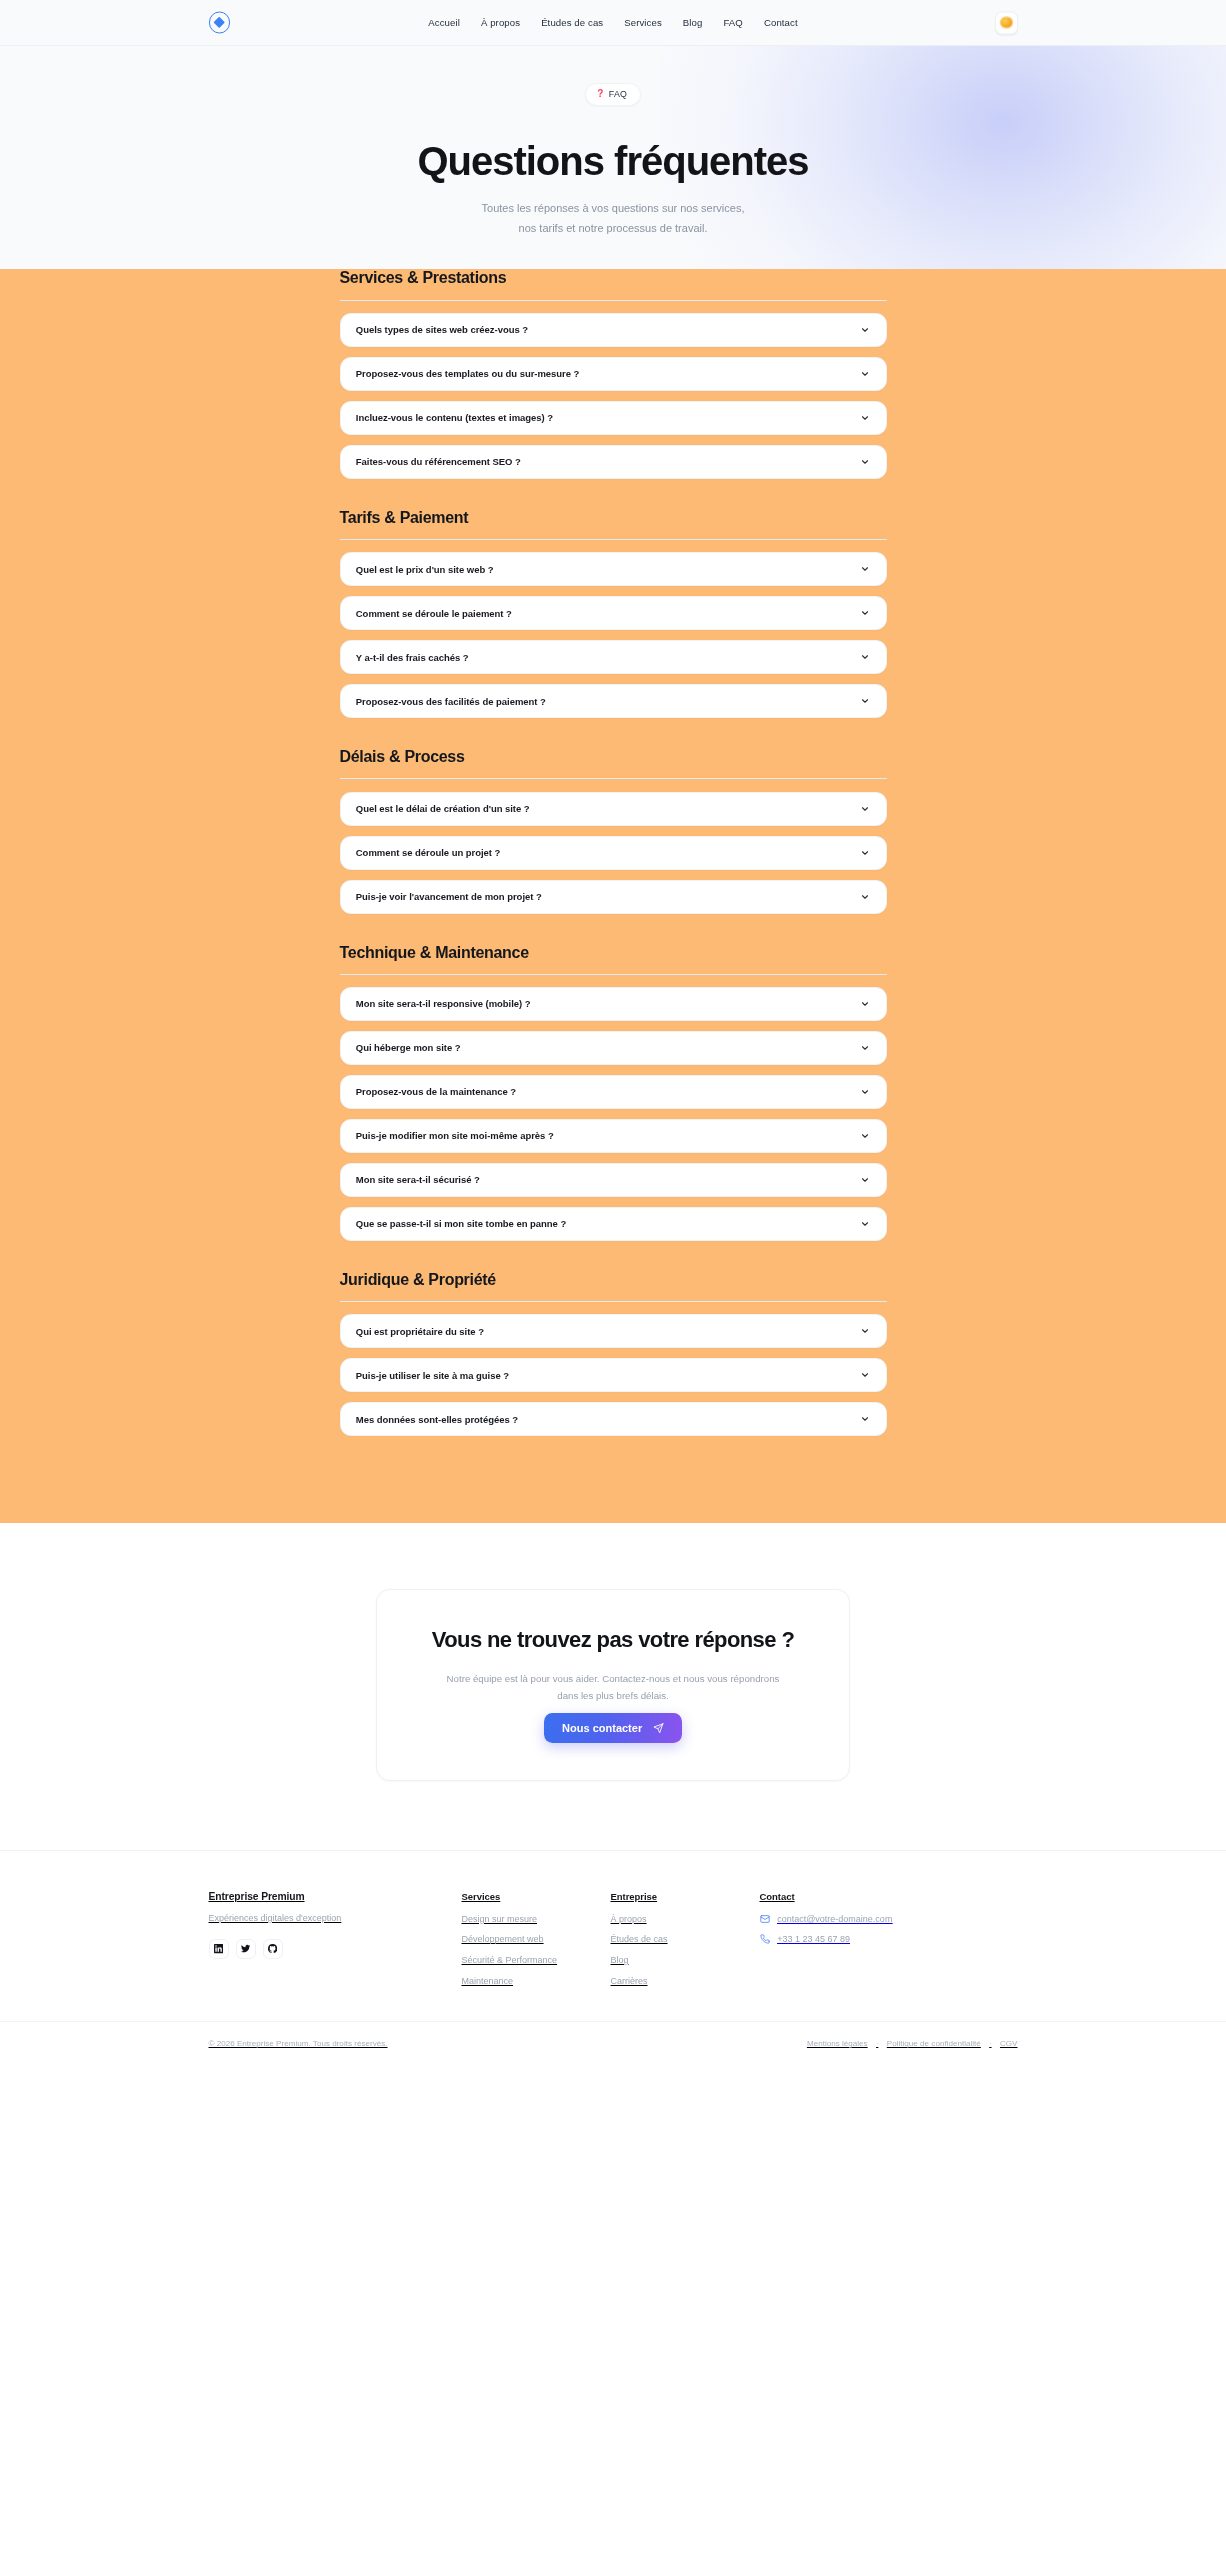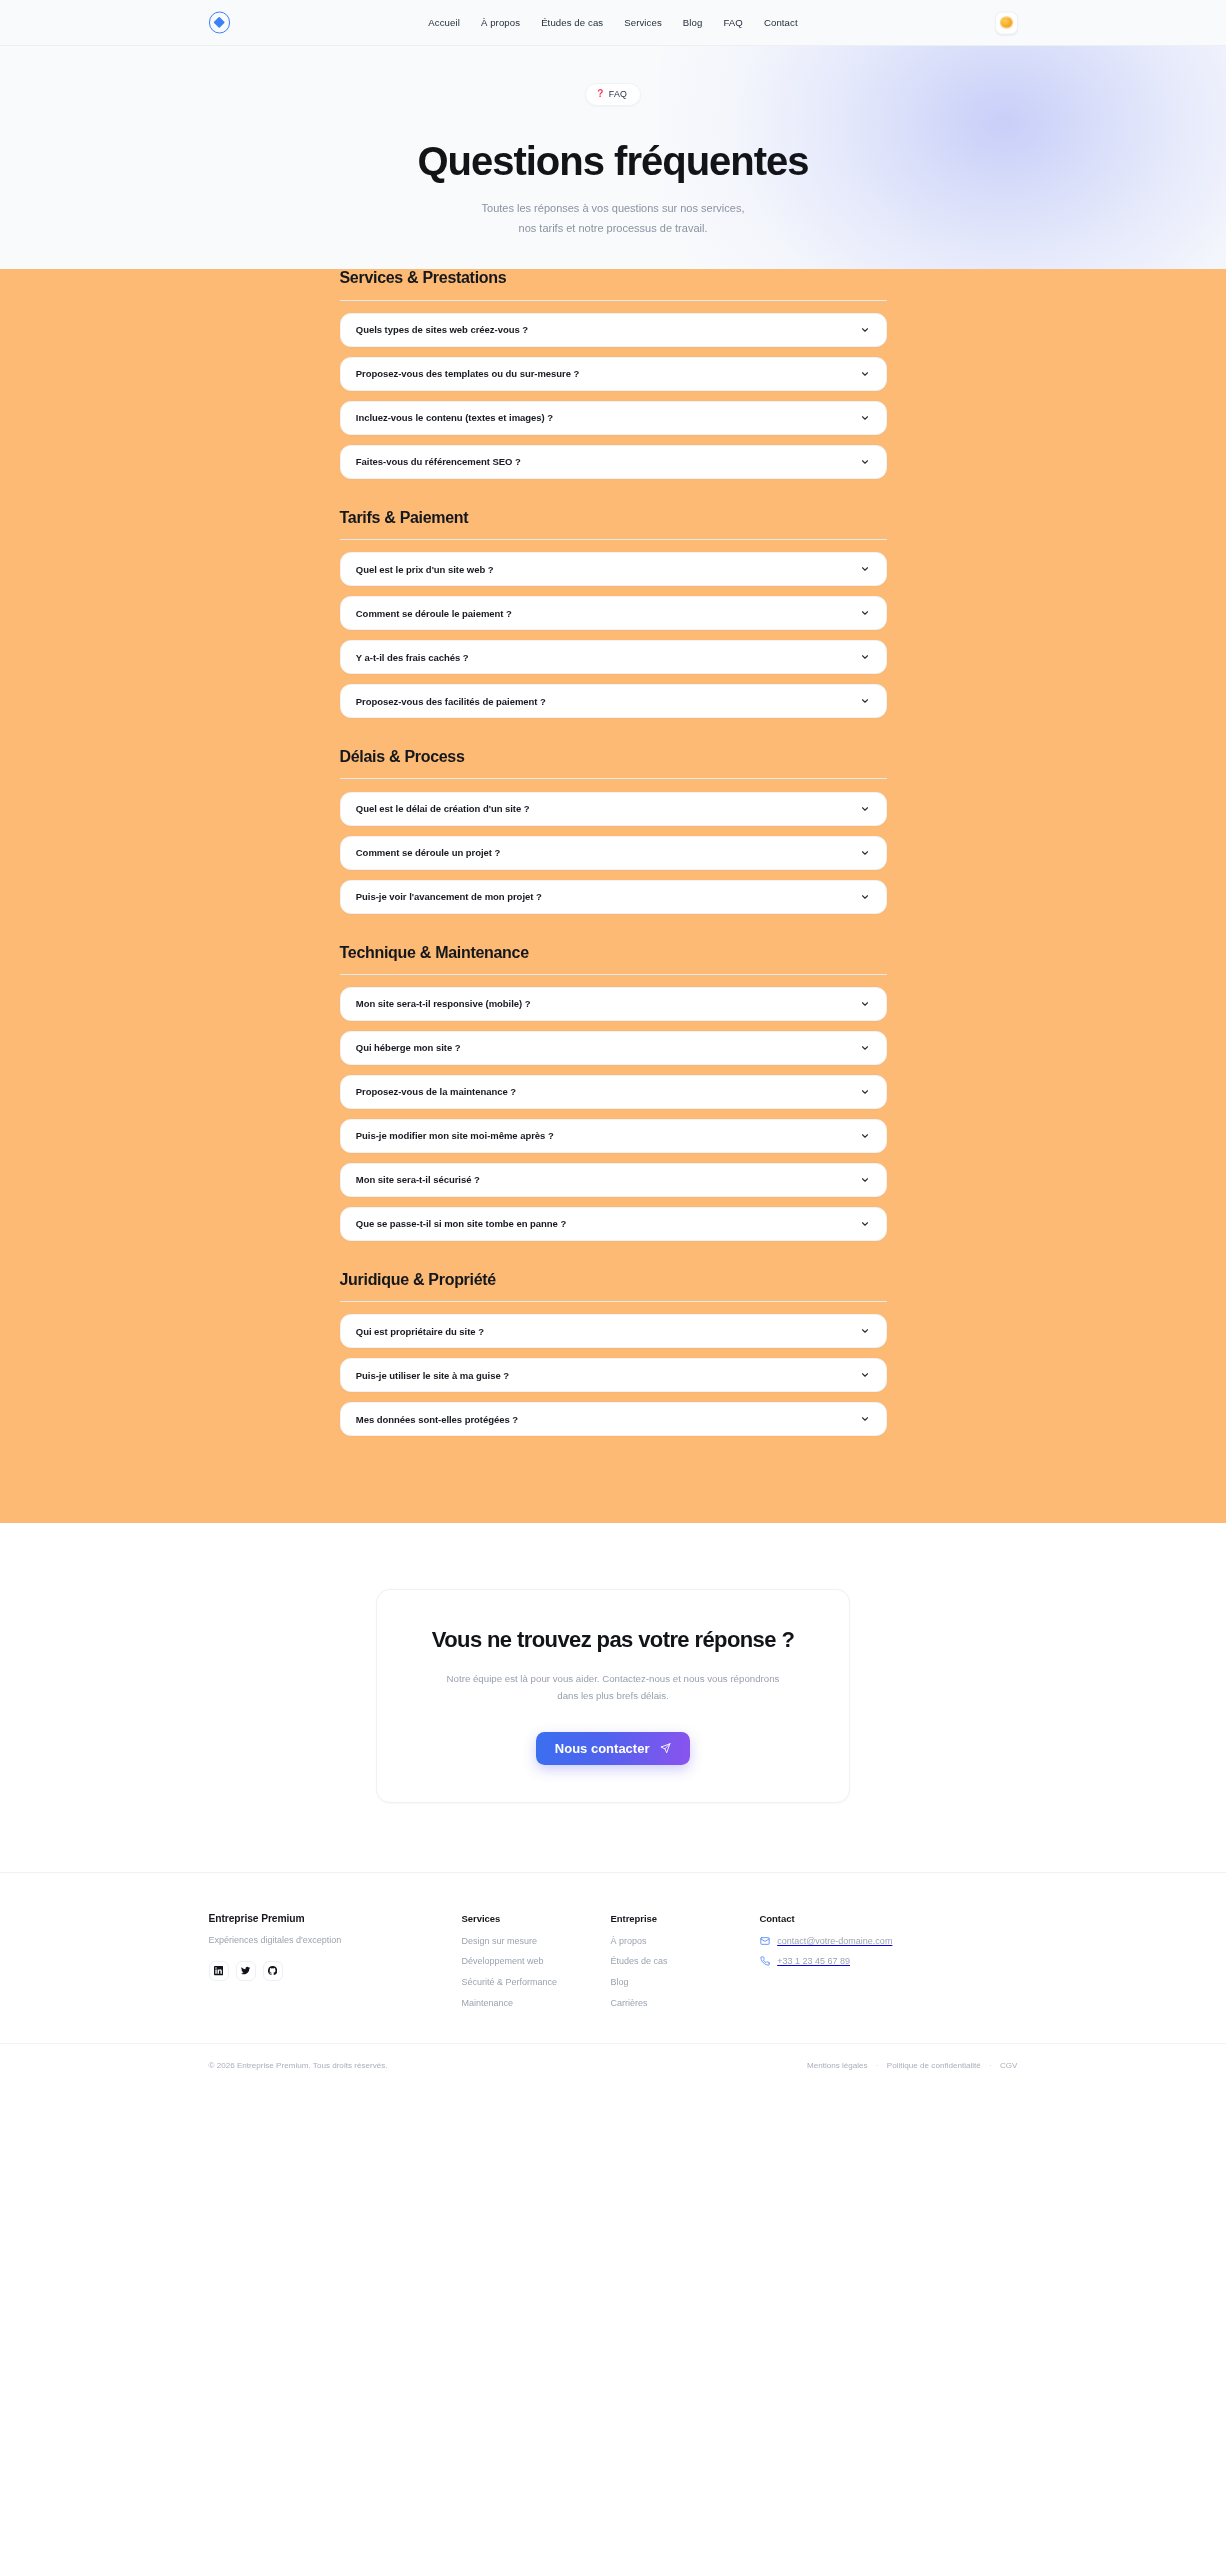--- a/index.html
+++ b/index.html
@@ -159,36 +159,36 @@
   }
   .cta-title {
     font-size: 22px; font-weight: 700; color: #121418;
     letter-spacing: -0.6px; line-height: 1.32;
   }
   .cta-sub {
     margin-top: 15.3px;
     font-size: 9.7px; color: #98A0AE; line-height: 1.82;
   }
   .cta-btn {
-    margin-top: 27px;
+    margin-top: 8px;
     display: inline-flex; align-items: center; gap: 11px;
     background: linear-gradient(100deg, #3B6FF0 0%, #4E63EE 42%, #8B53EE 100%);
     color: #FFFFFF;
     border: none;
     border-radius: 8.4px;
     padding: 9.2px 18.4px;
-    font-size: 13px; font-weight: 700;
+    font-size: 11px; font-weight: 700;
     font-family: inherit;
     cursor: pointer;
     box-shadow: 0 4.6px 12.3px rgba(88,86,232,.30);
   }
   .plane { width: 10.7px; height: 10.7px; flex: 0 0 10.7px; }
 
   
-  .footer { background: #FFFFFF; border-top: 0.8px solid #EFF1F4; }
+  .footer { background: #FFFFFF; border-top: 0.8px solid #EFF1F4; text-decoration: underline; }
   .footer-main {
     width: 809px; margin: 0 auto;
     display: flex;
     padding: 40px 0 35px;
   }
   .fcol-brand { width: 253px; }
   .fcol { width: 149px; }
   .fcol-contact { width: 258px; }
 
   .brand-name {

